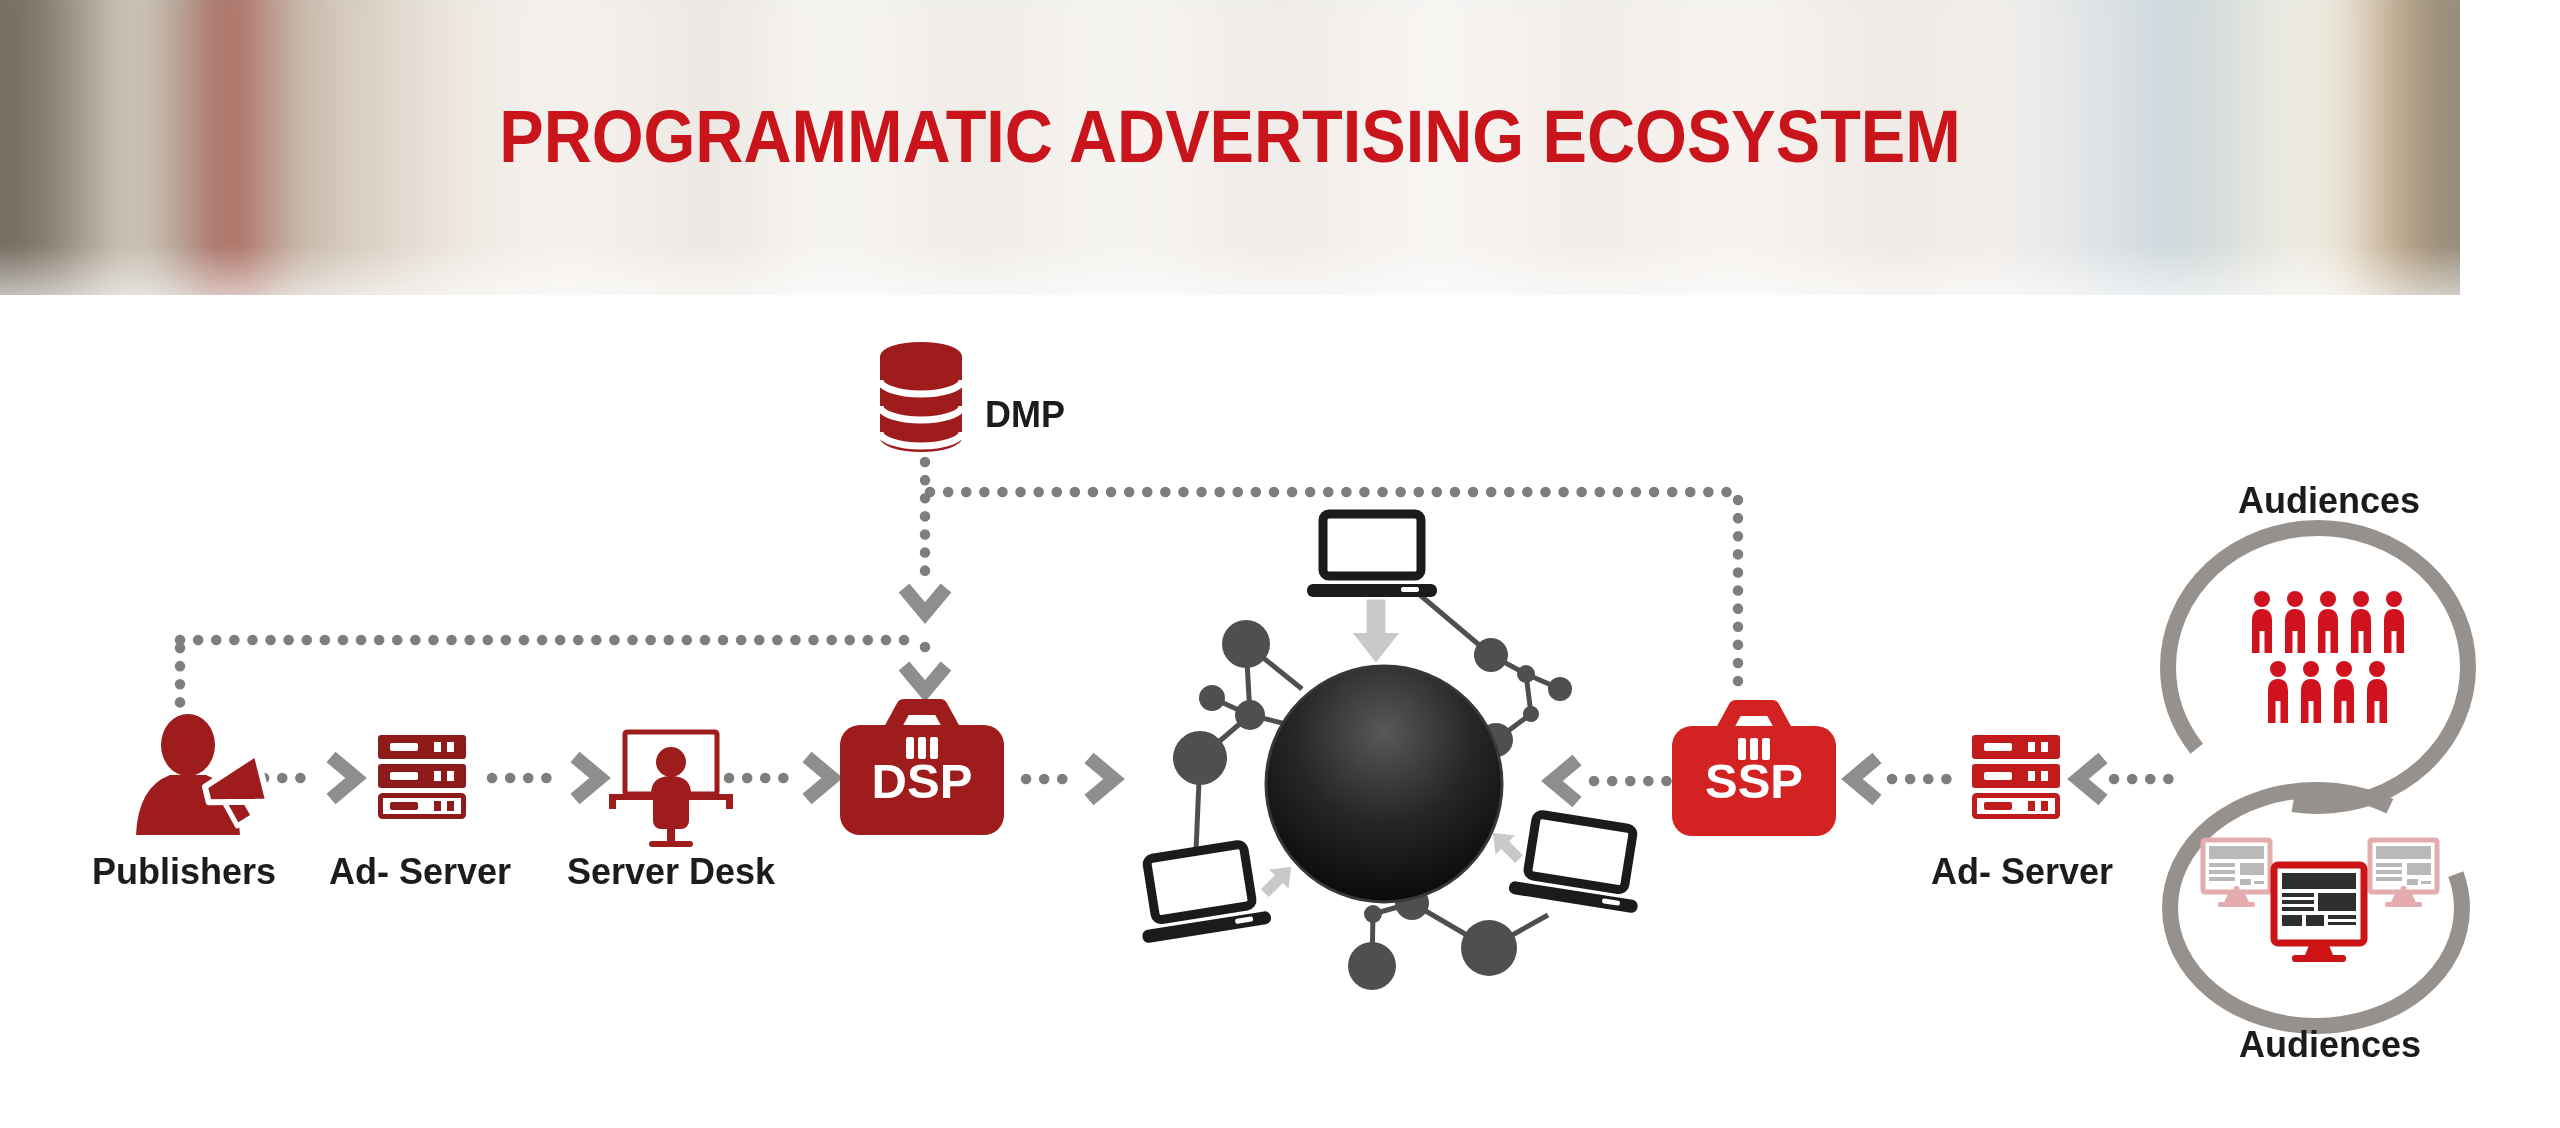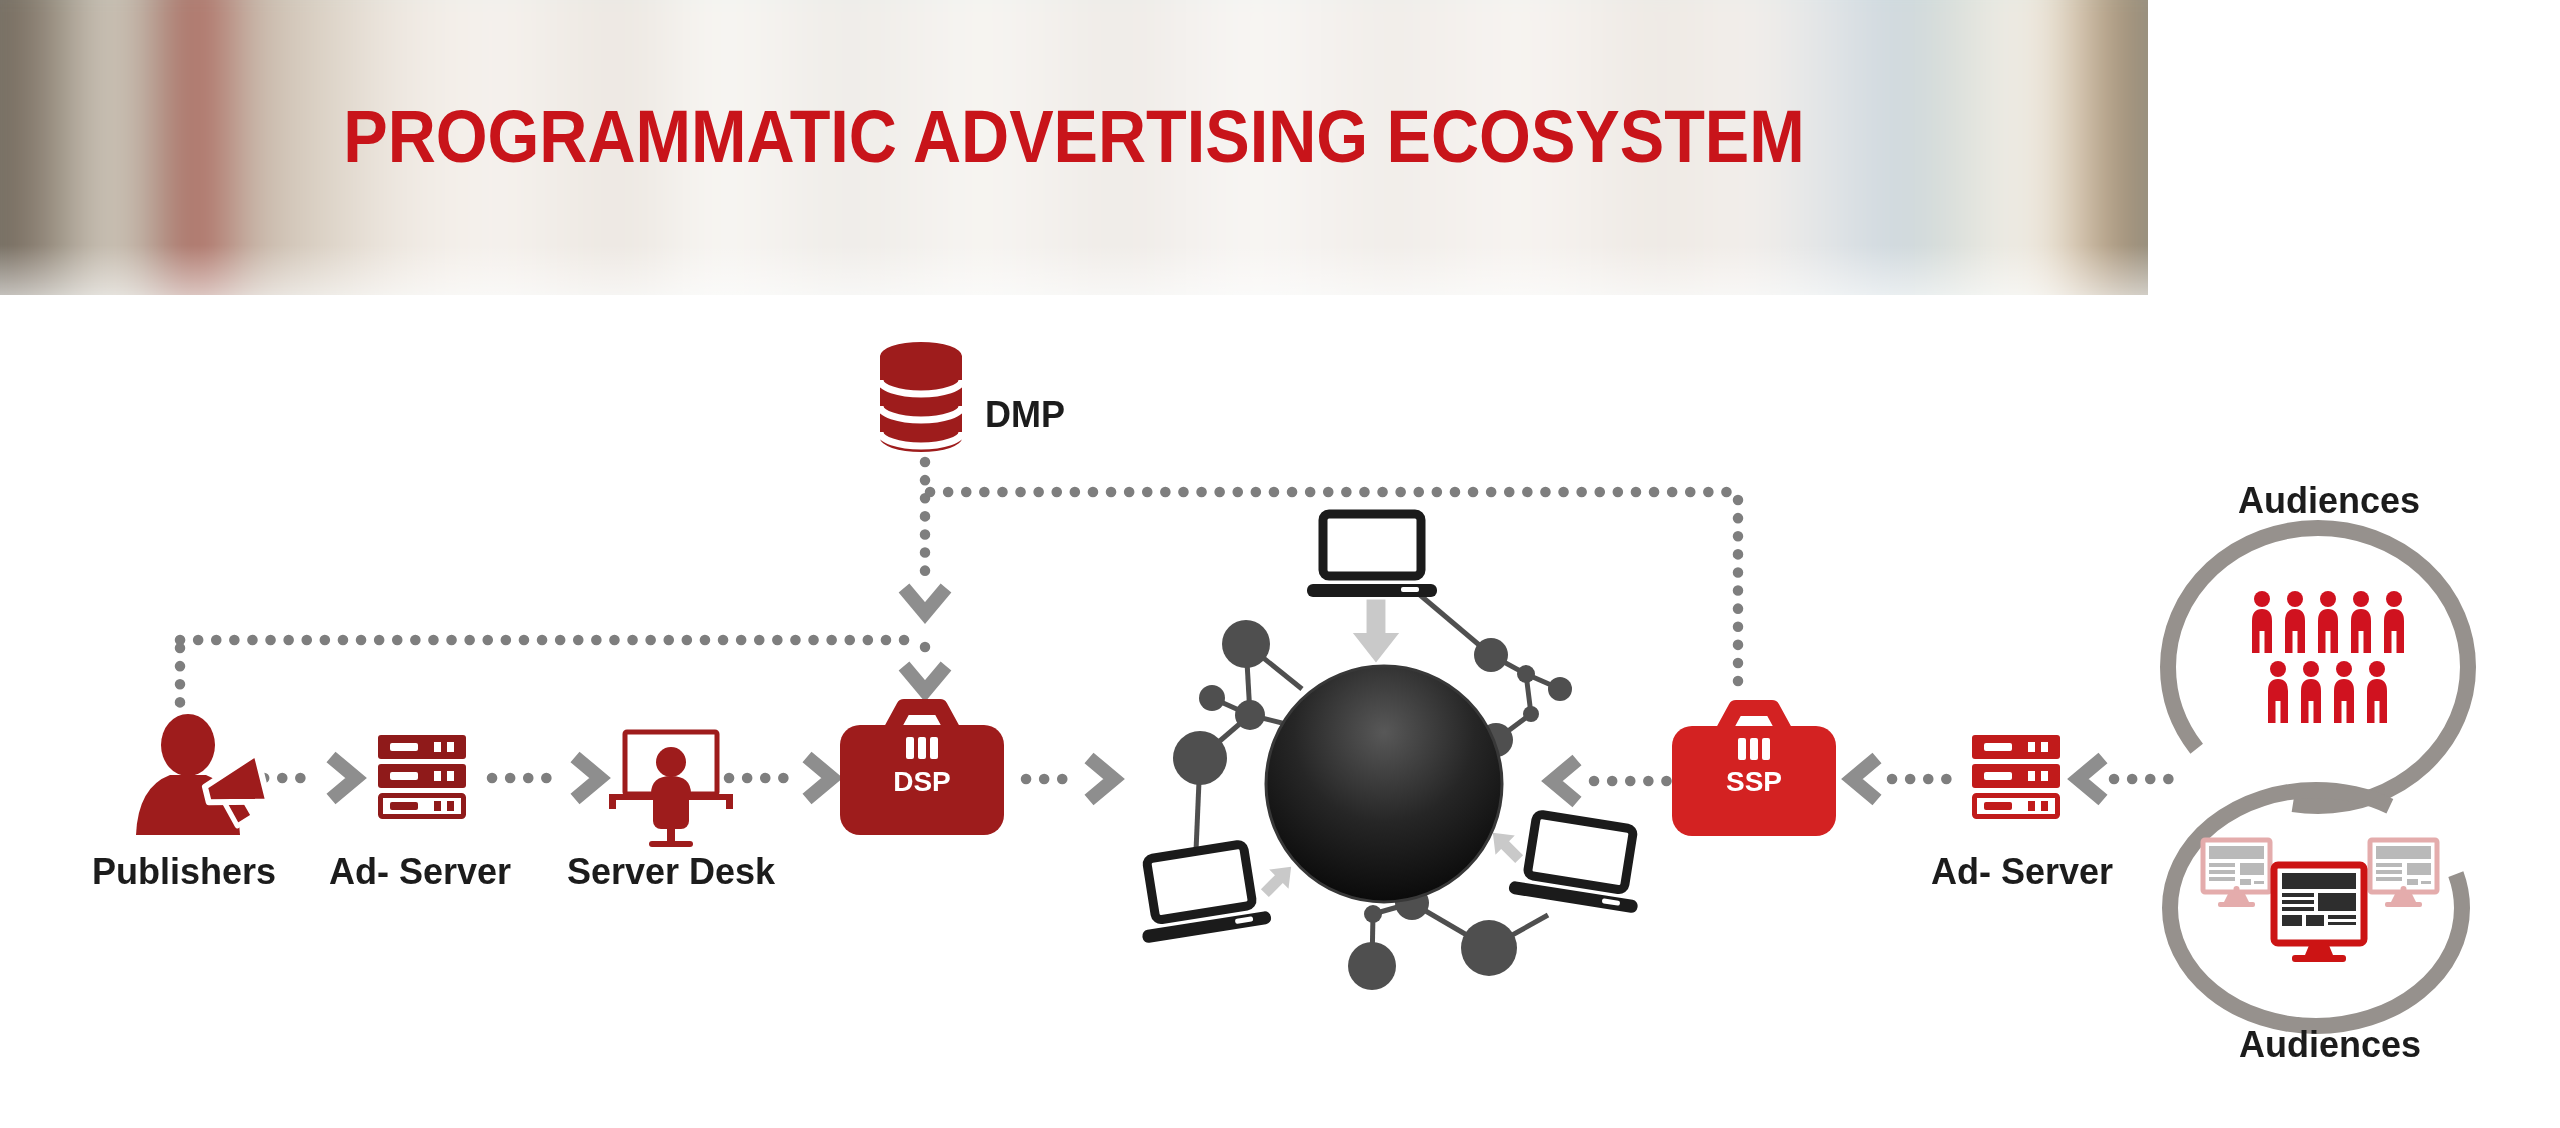--- a/index.html
+++ b/index.html
@@ -8,21 +8,21 @@
     --people-red:#D0121F; --monitor-red:#CC1414; --monitor-pink:#E4ACAC;
     --dot-gray:#7E7E7E; --chevron-gray:#8E8E8E; --ring-gray:#96918D;
     --network-gray:#4F4F4F; --light-arrow-gray:#C9C9C9;
     --laptop-black:#1B1B1B; --label-black:#1C1C1C;
   }
   html,body{margin:0;padding:0;background:#fff}
   body{width:2560px;height:1128px;overflow:hidden;font-family:"Liberation Sans",sans-serif}
   .canvas{position:relative;width:2560px;height:1128px;background:#fff}
 
   
-  .header{position:absolute;left:0;top:0;width:2148px;height:295px;overflow:hidden;background:#7dd3fc}
+  .header{position:absolute;left:0;top:0;width:2460px;height:295px;overflow:hidden;background:#7dd3fc}
   .header-bg{position:absolute;inset:-50px;filter:blur(26px);
     background:linear-gradient(90deg,
       #837b70 0%, #6e6458 2%, #94897b 4.5%, #d9d2c6 7%, #b4a89a 9%,
       #a8574e 11%, #c4b4a6 13%, #d9cfc2 16%, #efe9e2 20%, #f6f2ee 24%,
       #ece7e1 30%, #f8f6f3 34%, #efece8 40%, #f7f5f2 46%, #efebe7 52%,
       #f8f6f4 58%, #f1ede9 64%, #f7f4f1 70%, #eee9e4 76%, #f3efeb 80%,
       #dfe3e6 84%, #cdd7de 86.5%, #d5dcd9 88.5%, #e8e7df 90.5%, #f2efe9 92.5%,
       #e8ddcb 94%, #b29a7d 96%, #8f8878 98%, #979188 100%);}
   .header::after{content:"";position:absolute;left:0;bottom:0;width:100%;height:50px;
     background:linear-gradient(180deg,rgba(255,255,255,0),rgba(255,255,255,.55));}
@@ -36,21 +36,21 @@
 
   .dots{stroke:var(--dot-gray);stroke-width:10.5;stroke-linecap:round;stroke-dasharray:0.1 18;fill:none}
   .net{stroke:var(--network-gray);stroke-width:5;fill:none}
   .node{fill:var(--network-gray)}
   .chev{fill:none;stroke:var(--chevron-gray);stroke-width:14;stroke-linejoin:miter;stroke-linecap:butt}
   .ring{fill:none;stroke:var(--ring-gray);stroke-width:16}
 
   .lbl{position:absolute;transform:translate(-50%,-50%);font-weight:bold;font-size:36px;
        color:var(--label-black);white-space:nowrap;line-height:1.1;text-align:left}
   .lbl.white{color:#fff}
-  .lbl.case{font-size:28px}
+  .lbl.case{font-size:49px}
   .lbl.exchange{font-size:37px;letter-spacing:.5px}
 </style>
 </head>
 <body>
 
 <div class="canvas">
 
   <div class="header">
     <div class="header-bg"></div>
     <h1>PROGRAMMATIC ADVERTISING ECOSYSTEM</h1>

